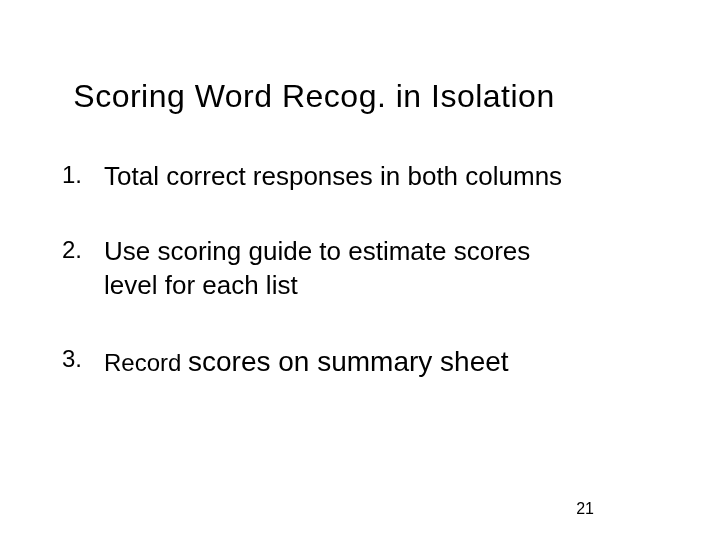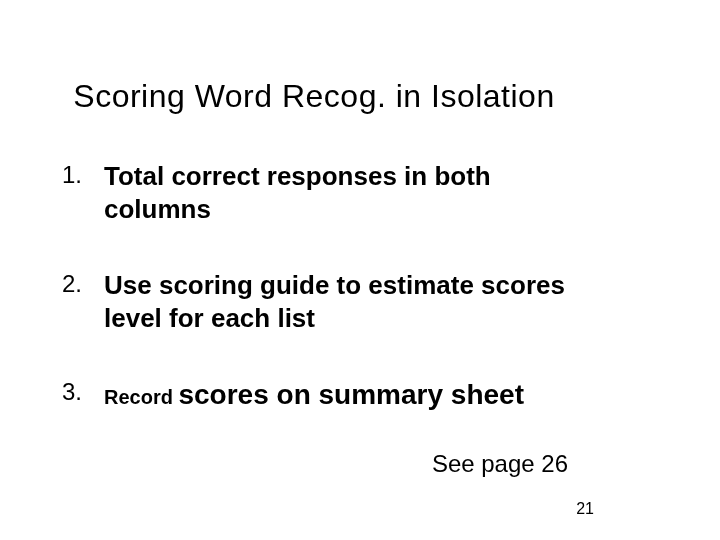--- a/index.html
+++ b/index.html
@@ -40,27 +40,26 @@
     font-size: 26px;
     line-height: 1.28;
   }
   .item .num {
     flex: 0 0 42px;
     text-align: left;
     font-size: 24px;
   }
   .item .body {
     flex: 1;
-    font-weight: bold;
   }
   .item-3 .body {
     font-size: 28px;
   }
   .item-3 .body .pre {
-    font-size: 20px;
+    font-size: 24px;
   }
   .see {
     position: absolute;
     right: 60px;
     bottom: 62px;
     font-size: 24px;
   }
   .pagenum {
     position: absolute;
     right: 34px;
@@ -88,17 +87,16 @@
       <div class="body">Use scoring guide to estimate scores level for each list</div>
     </div>
 
     <div class="item item-3">
       <div class="num">3.</div>
       <div class="body"><span class="pre">Record </span><span>scores on summary sheet</span></div>
     </div>
 
   </div>
 
-  <div class="see">See page 26</div>
 
   <div class="pagenum">21</div>
 
 </div>
 
 </body></html>

